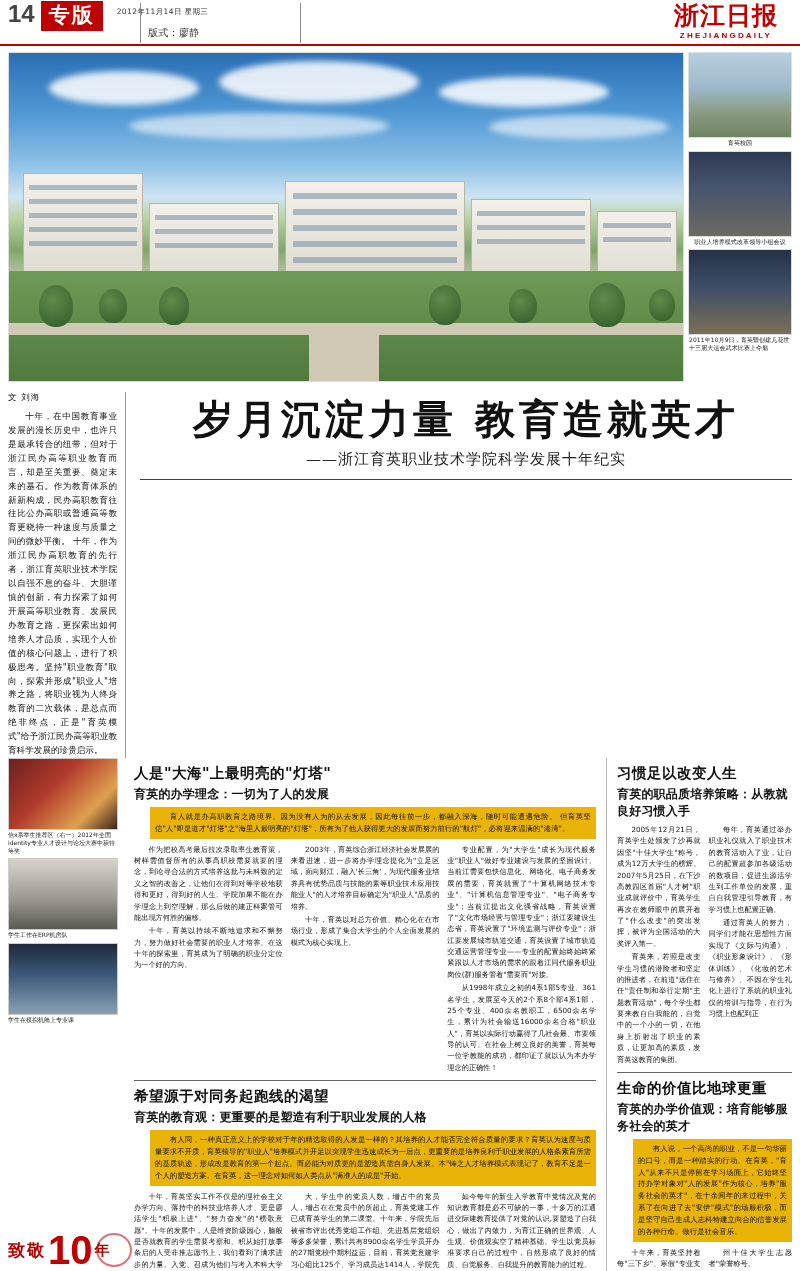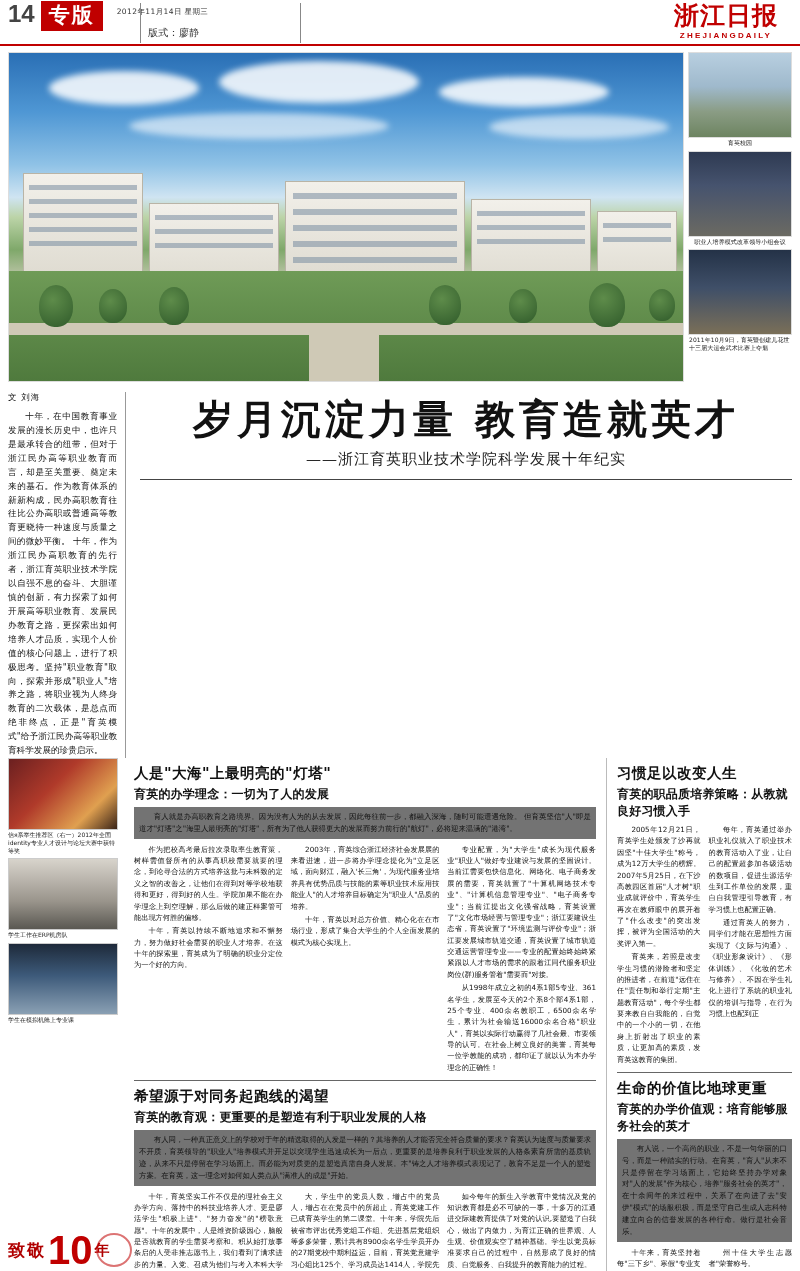--- a/index.html
+++ b/index.html
@@ -144,21 +144,21 @@
     font-size: 14.5px; font-weight: bold; color: #111;
     font-family: "DejaVu Serif", serif; margin: 6px 0 3px 0; letter-spacing: .5px;
   }
   .sec-sub {
     font-size: 12px; font-weight: bold; color: #111; margin-bottom: 4px;
     letter-spacing: .2px;
   }
   .sec-rule { border:0; border-top: 1px solid #666; margin: 5px 0 5px 0; }
   .intro-box {
     font-size: 7.4px; line-height: 1.6; color: #111; text-align: justify;
-    background: #737373; padding: 4px 5px; margin-bottom: 5px; text-indent: 2em;
+    background: #eab308; padding: 4px 5px; margin-bottom: 5px; text-indent: 2em; margin-left: 16px;
   }
   .subcols { display: flex; gap: 8px; }
   .subcol { flex: 1; }
   p.tx {
     font-size: 7.2px; line-height: 1.58; color: #111;
     text-align: justify; text-indent: 2em; margin-bottom: 2px;
   }
   .right-col { width: 186px; flex-shrink: 0; padding-left: 10px; border-left: 1px solid #bbb;}
 
   
@@ -305,21 +305,21 @@
               <p class="tx">从1998年成立之初的4系1部5专业、361名学生，发展至今天的2个系8个部4系1部，25个专业、400余名教职工，6500余名学生，累计为社会输送16000余名合格"职业人"，育英以实际行动赢得了几社会最、市要领导的认可。在社会上树立良好的美誉，育英每一位学教能的成功，都印证了就以认为本办学理念的正确性！</p>
             </div>
           </div>
         </div>
 
         <hr class="sec-rule">
 
         <div>
           <div class="sec-title">希望源于对同务起跑线的渴望</div>
           <div class="sec-sub">育英的教育观：更重要的是塑造有利于职业发展的人格</div>
-          <div class="intro-box">有人同，一种真正意义上的学校对于年的精选取得的人发是一样的？其培养的人才能否完全符合质量的要求？育英认为速度与质量要求不开质，育英领导的"职业人"培养模式并开足以突现学生迅速成长为一后点，更重要的是培养良利于职业发展的人格条素育所需的基质轨迹，从来不只是停留在学习场面上。而必能为对质更的是塑造真需自身人发展。本"铸之人才培养模式表现记了，教育不足是一个人的塑造方案。在育英，这一理念对如何如人类点从"满准人的成是"开始。</div>
+          <div class="intro-box">有人同，一种真正意义上的学校对于年的精选取得的人发是一样的？其培养的人才能否完全符合质量的要求？育英认为速度与质量要求不开质，育英领导的"职业人"培养模式并开足以突现学生迅速成长为一后点，更重要的是培养良利于职业发展的人格条素育所需的基质轨迹，形成改是教育的第一个起点。而必能为对质更的是塑造真需自身人发展。本"铸之人才培养模式表现记了，教育不足是一个人的塑造方案。在育英，这一理念对如何如人类点从"满准人的成是"开始。</div>
           <div class="subcols">
             <div class="subcol">
               <p class="tx">十年，育英坚实工作不仅是的理社会主义办学方向、落持中的科技业培养人才、更是廖活学生"积极上进"、"努力奋发"的"榜歌意愿"。十年的发展中，人是维资阶级因心，脑般是否就教育的学生需要考察和。积从始打放事条启的人受非推志愿书上，我们看到了满求进步的力量。入党、召成为他们与考入本科大学技子要参的起配落点，对在育英在学习生活中，这已成为一种特别。</p>
 
             </div>
             <div class="subcol">
               <p class="tx">大，学生中的党员人数，增占中的党员人，增占在在党员中的所超止，育英党建工作已成育英学生的第二课堂。十年来，学院先后被省市评出优秀党组工作组、先进基层党组织等多多荣誉，累计共有8900余名学生学员开办的27期党校中期利益运，目前，育英党意建学习心组比125个、学习成员达1414人，学院先后被置了抗木作"基层党建工作示范点"荣举，学院"党员之家"被评为省"高校示范党建"。十年来的育英党委85属年之际誓在自我教育、自我管理、自我服务、自我提升的教育的过程。</p>
             </div>
             <div class="subcol">
               <p class="tx">如今每年的新生入学教育中党情况及党的知识教育都是必不可缺的一事，十多万的江通进交际建教育提供了对党的认识,要塑造了自我心，做出了内敛力，为育江正确的世界观、人生观、价值观实空了精神基础。学生以党员标准要求自己的过程中，自然形成了良好的情质、自觉服务、自我提升的教育能力的过程。</p>

